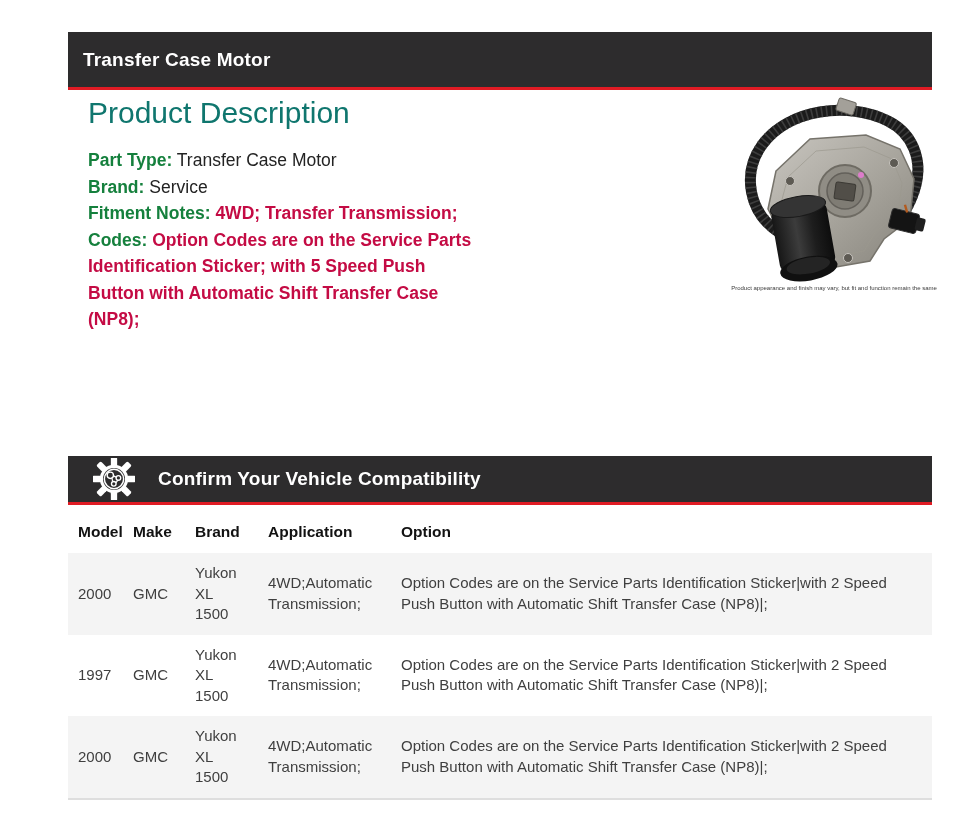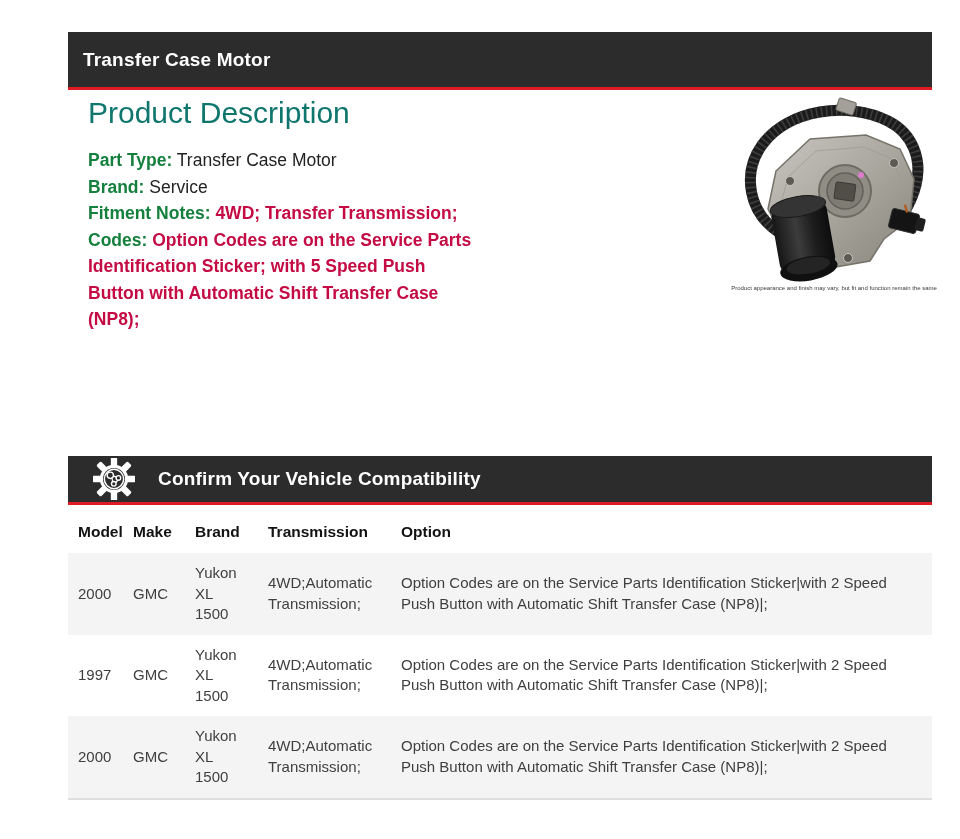--- a/index.html
+++ b/index.html
@@ -162,21 +162,21 @@
         <col class="col-make">
         <col class="col-model">
         <col class="col-app">
         <col class="col-notes">
     </colgroup>
     <thead>
       <tr>
         <th>Model</th>
         <th>Make</th>
         <th>Brand</th>
-        <th>Transmission</th>
+        <th>Application</th>
         <th>Option</th>
       </tr>
     </thead>
     <tbody>
       <tr>
         <td>2000</td>
         <td>GMC</td>
         <td>Yukon XL 1500</td>
         <td>4WD;Automatic Transmission;</td>
         <td>Option Codes are on the Service Parts Identification Sticker|with 2 Speed Push Button with Automatic Shift Transfer Case (NP8)|;</td>

